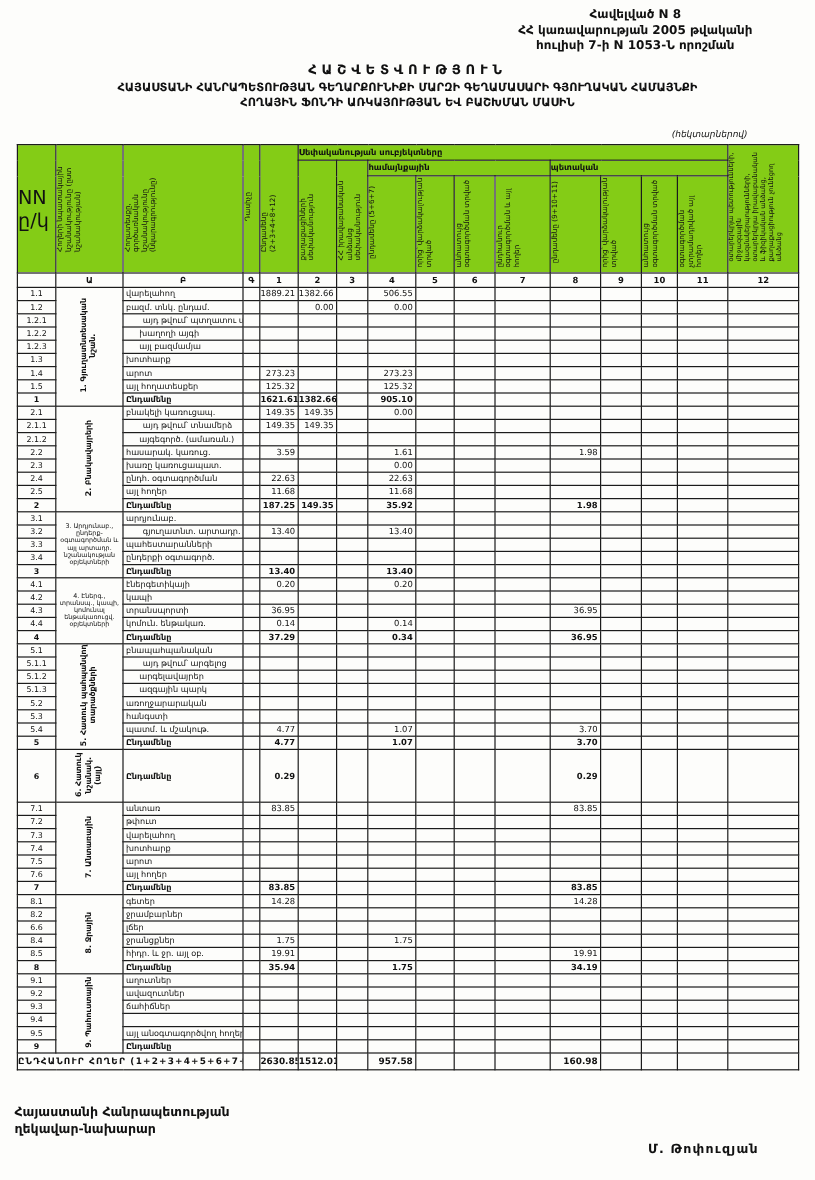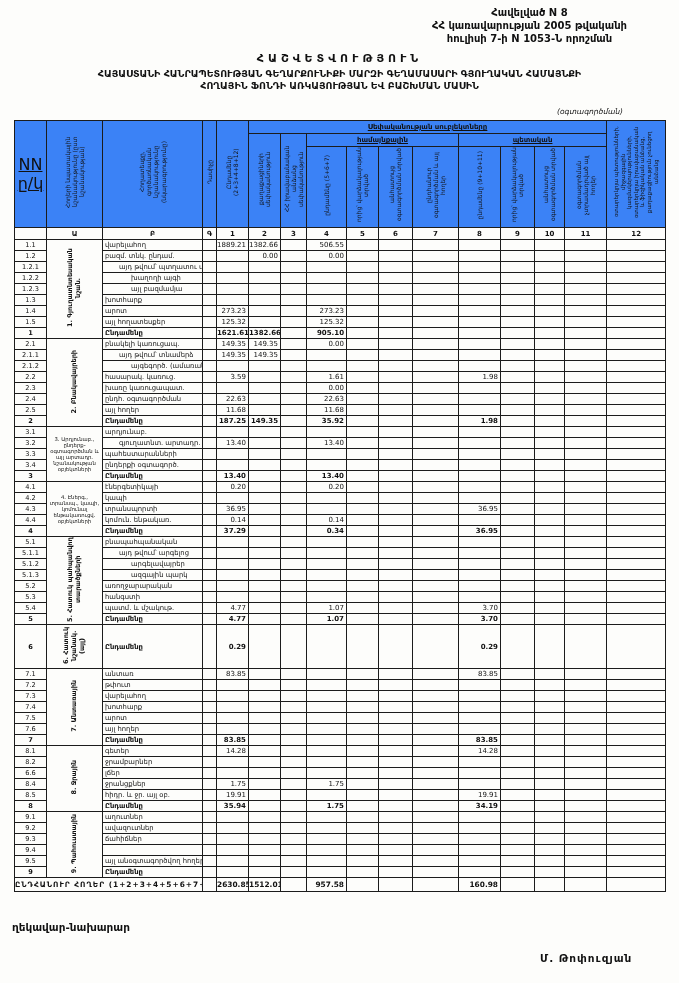--- a/index.html
+++ b/index.html
@@ -10,33 +10,33 @@
   .appendix{position:absolute;top:6px;right:52px;text-align:center;
     font-weight:bold;font-size:10px;line-height:1.3;}
   .titles{position:absolute;top:52px;left:0;width:100%;text-align:center;}
   .t1{font-weight:bold;font-size:11px;letter-spacing:4px;margin-bottom:3px;}
   .t2,.t3{font-weight:bold;font-size:9.5px;line-height:1.25;}
   .t4{font-weight:bold;font-size:9px;margin-top:2px;}
   .units{position:absolute;top:107px;right:56px;font-style:italic;font-size:7.5px;}
   table{position:absolute;top:120px;left:14px;width:651px;border-collapse:collapse;
     table-layout:fixed;}
   td,th{border:1px solid #1c1c1c;overflow:hidden;padding:0;}
-  thead th{font-weight:normal;vertical-align:middle;text-align:center;background:#3b82f6;text-decoration:underline;}
+  thead th{font-weight:normal;vertical-align:middle;text-align:left;background:#84cc16;}
   .grp{font-size:7px;font-weight:bold;height:12px;}
   .hdr-big{height:70px;}
   .vert{display:inline-block;writing-mode:vertical-rl;transform:rotate(180deg);
     font-size:6px;line-height:1.2;white-space:normal;max-height:76px;}
   .vert.tall{max-height:92px;font-size:5.5px;}
   .vert.sec{font-size:6.5px;max-height:110px;font-weight:bold;}
   .idx td{font-size:7px;text-align:center;height:11px;font-weight:bold;}
   tbody td{height:10px;font-size:7px;white-space:nowrap;}
   td.row-id{text-align:center;font-size:6.6px;}
   td.lbl{text-align:left;padding-left:2px;font-size:6.8px;}
   td.lbl.ind1{padding-left:16px;}
-  td.lbl.ind2{padding-left:28px;}
+  td.lbl.ind2{padding-left:13px;}
   td.num{text-align:right;padding-right:2px;}
   td.seccell{text-align:center;vertical-align:middle;}
   td.seccell.horiz{font-size:5.3px;white-space:normal;line-height:1.15;text-align:center;}
   tr.subtotal td{font-weight:bold;}
   tr.grand td{font-weight:bold;height:13px;font-size:7.4px;}
   tr.grand td.glabel{text-align:center;letter-spacing:1px;}
   .footer-left{position:absolute;top:920px;left:12px;font-weight:bold;font-size:10.5px;
     line-height:1.35;}
   .signature{position:absolute;top:952px;left:540px;font-weight:bold;font-size:10.5px;
     letter-spacing:1px;}
@@ -49,21 +49,21 @@
   <div>ՀՀ կառավարության 2005 թվականի</div>
   <div>հուլիսի 7-ի  N 1053-Ն որոշման</div>
 </div>
 
 <div class="titles">
   <div class="t1">ՀԱՇՎԵՏՎՈՒԹՅՈՒՆ</div>
   <div class="t2">ՀԱՅԱՍՏԱՆԻ ՀԱՆՐԱՊԵՏՈՒԹՅԱՆ ԳԵՂԱՐՔՈՒՆԻՔԻ ՄԱՐԶԻ ԳԵՂԱՄԱՍԱՐԻ  ԳՅՈՒՂԱԿԱՆ ՀԱՄԱՅՆՔԻ</div>
   <div class="t3">ՀՈՂԱՅԻՆ ՖՈՆԴԻ ԱՌԿԱՅՈՒԹՅԱՆ ԵՎ ԲԱՇԽՄԱՆ ՄԱՍԻՆ</div>
 </div>
 
-<div class="units">(օգտագործման)</div>
+<div class="units">(հեկտարներով)</div>
 
 <table>
   <colgroup>
     <col style="width:32px">
       <col style="width:56px">
       <col style="width:100px">
       <col style="width:14px">
     <col style="width:32px">
       <col style="width:32px">
       <col style="width:26px">
@@ -1080,15 +1080,16 @@
         <td class="num">160.98</td>
         <td class="num"></td>
         <td class="num"></td>
         <td class="num"></td>
         <td class="num"></td>
       </tr>
     </tbody>
 </table>
 
 <div class="footer-left">
+  <div>Հայաստանի Հանրապետության</div>
   <div>ղեկավար-նախարար</div>
 </div>
 <div class="signature">Մ. Թոփուզյան</div>
 
 </body></html>

